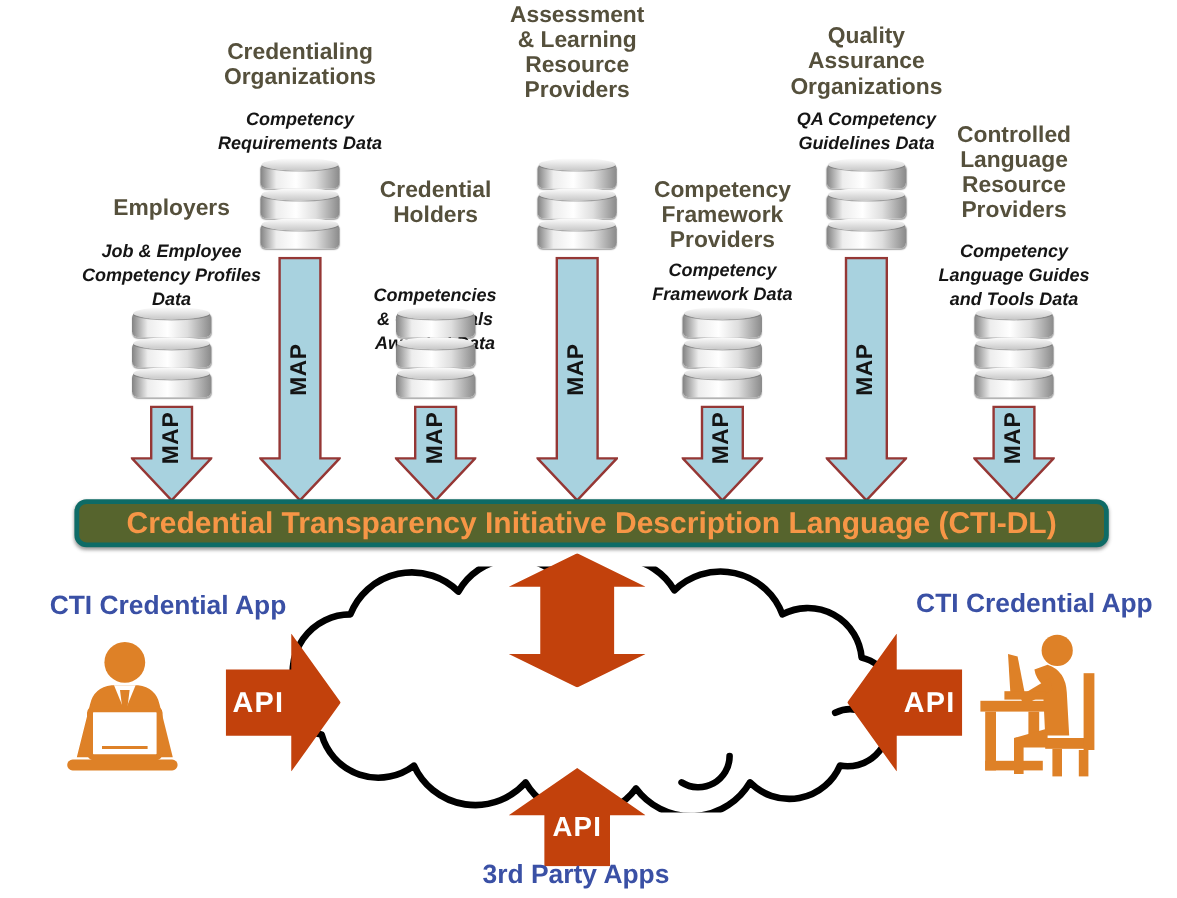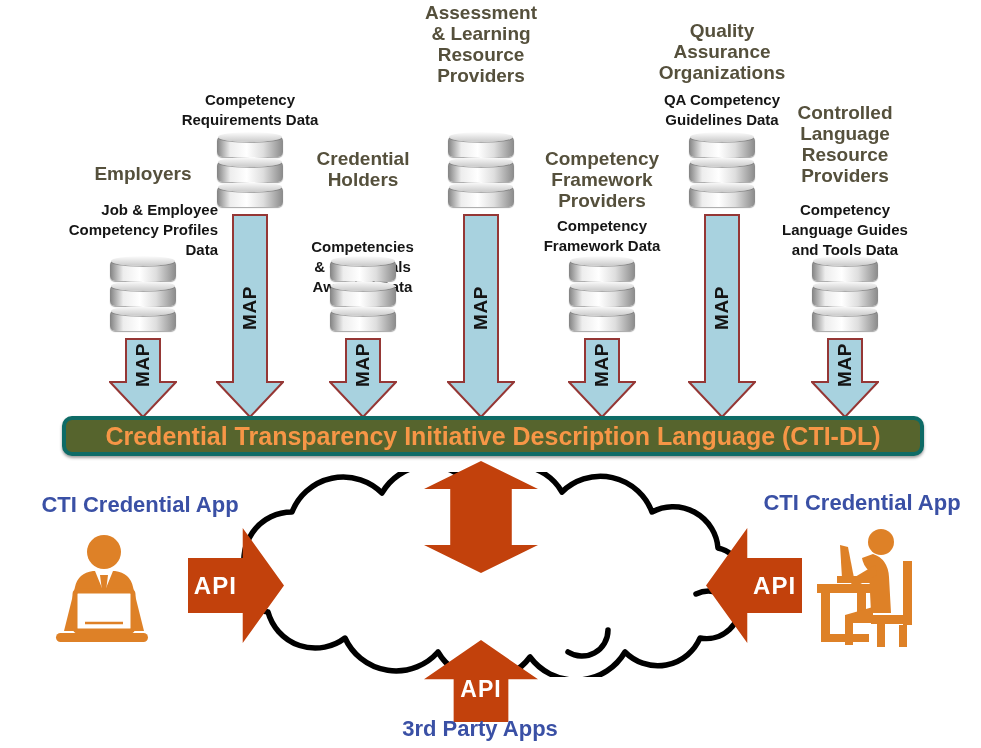--- a/index.html
+++ b/index.html
@@ -6,21 +6,21 @@
   #stage{
     position:relative;width:981px;height:748px;background:#ffffff;overflow:hidden;
     font-family:"Liberation Sans", sans-serif;
   }
   
   .col-title{
     position:absolute;text-align:center;font-weight:bold;font-size:19px;line-height:21px;
     color:#55503c;letter-spacing:0;
   }
   .col-sub{
-    position:absolute;text-align:center;font-weight:bold;
+    position:absolute;text-align:center;font-weight:bold;font-style:italic;
     font-size:15px;line-height:20px;color:#151515;
   }
   .cyl{position:absolute;width:66px;height:80px;z-index:3;}
   .disc{
     position:relative;width:66px;height:21px;margin-bottom:4px;border-radius:5px;
     background:linear-gradient(90deg,#828282,#ededed 20%,#ffffff 45%,#dedede 70%,#8a8a8a);
     box-shadow:0 1px 1px rgba(0,0,0,.35);
   }
   .disc::before{
     content:"";position:absolute;left:1px;right:1px;top:-4px;height:10px;border-radius:50%;
@@ -84,27 +84,28 @@
   #app-label-right{left:742px;top:490px;width:240px;}
   #third-party-label{left:380px;top:716px;width:200px;}
   .person{position:absolute;z-index:5;}
 </style>
 </head>
 <body>
 
 <div id="stage">
 
   <div class="col-title" style="left:68px;top:163px;width:150px;">Employers</div>
+  <div class="col-title" style="left:170px;top:33px;width:160px;">Credentialing Organizations</div>
   <div class="col-title" style="left:416px;top:2px;width:130px;">Assessment &amp; Learning Resource Providers</div>
   <div class="col-title" style="left:308px;top:148px;width:110px;">Credential Holders</div>
   <div class="col-title" style="left:537px;top:148px;width:130px;">Competency Framework Providers</div>
   <div class="col-title" style="left:652px;top:20px;width:140px;">Quality Assurance Organizations</div>
   <div class="col-title" style="left:785px;top:102px;width:120px;">Controlled Language Resource Providers</div>
 
-  <div class="col-sub" style="left:68px;top:200px;width:150px;text-align:right;">Job &amp; Employee Competency Profiles Data</div>
+  <div class="col-sub" style="left:68px;top:200px;width:150px;">Job &amp; Employee Competency Profiles Data</div>
   <div class="col-sub" style="left:175px;top:90px;width:150px;">Competency Requirements Data</div>
   <div class="col-sub" style="left:305px;top:202px;width:115px;margin-top:35px;">Competencies &amp; Credentials Awarded Data</div>
   <div class="col-sub" style="left:542px;top:216px;width:120px;">Competency Framework Data</div>
   <div class="col-sub" style="left:657px;top:90px;width:130px;">QA Competency Guidelines Data</div>
   <div class="col-sub" style="left:780px;top:200px;width:130px;">Competency Language Guides and Tools Data</div>
 
   <div class="cyl" style="left:110px;top:260px;">
       <div class="disc"></div>
       <div class="disc"></div>
       <div class="disc"></div>

